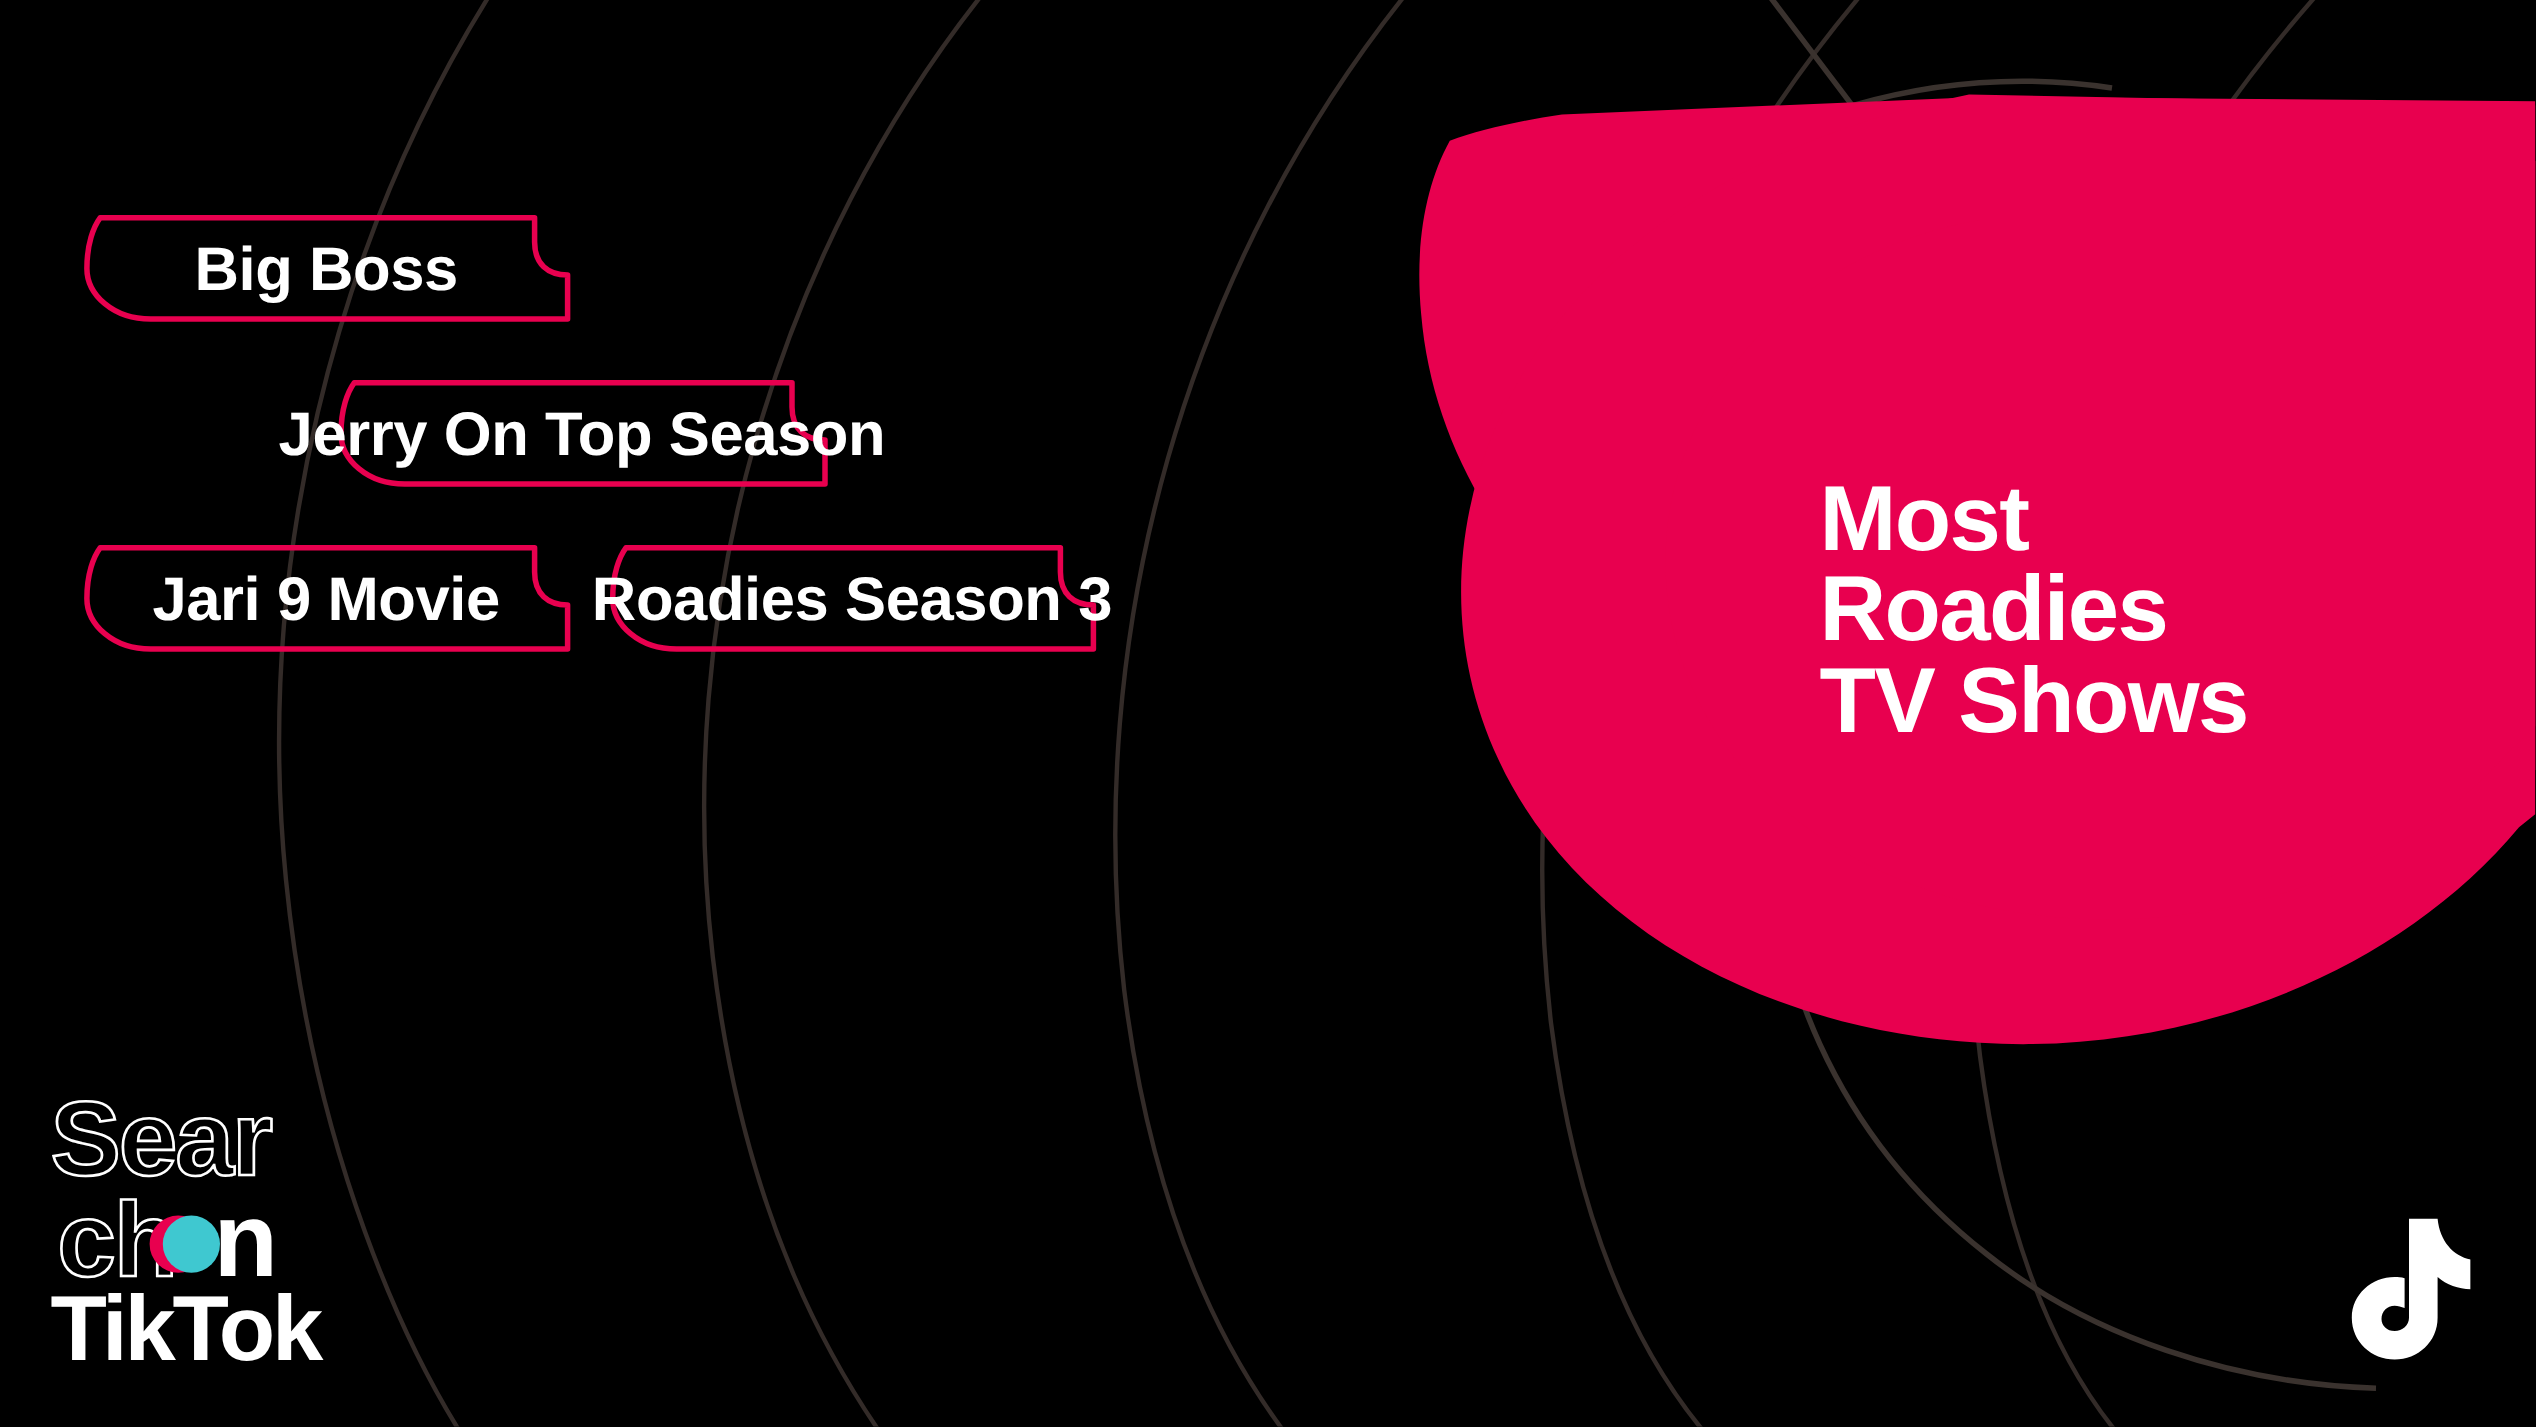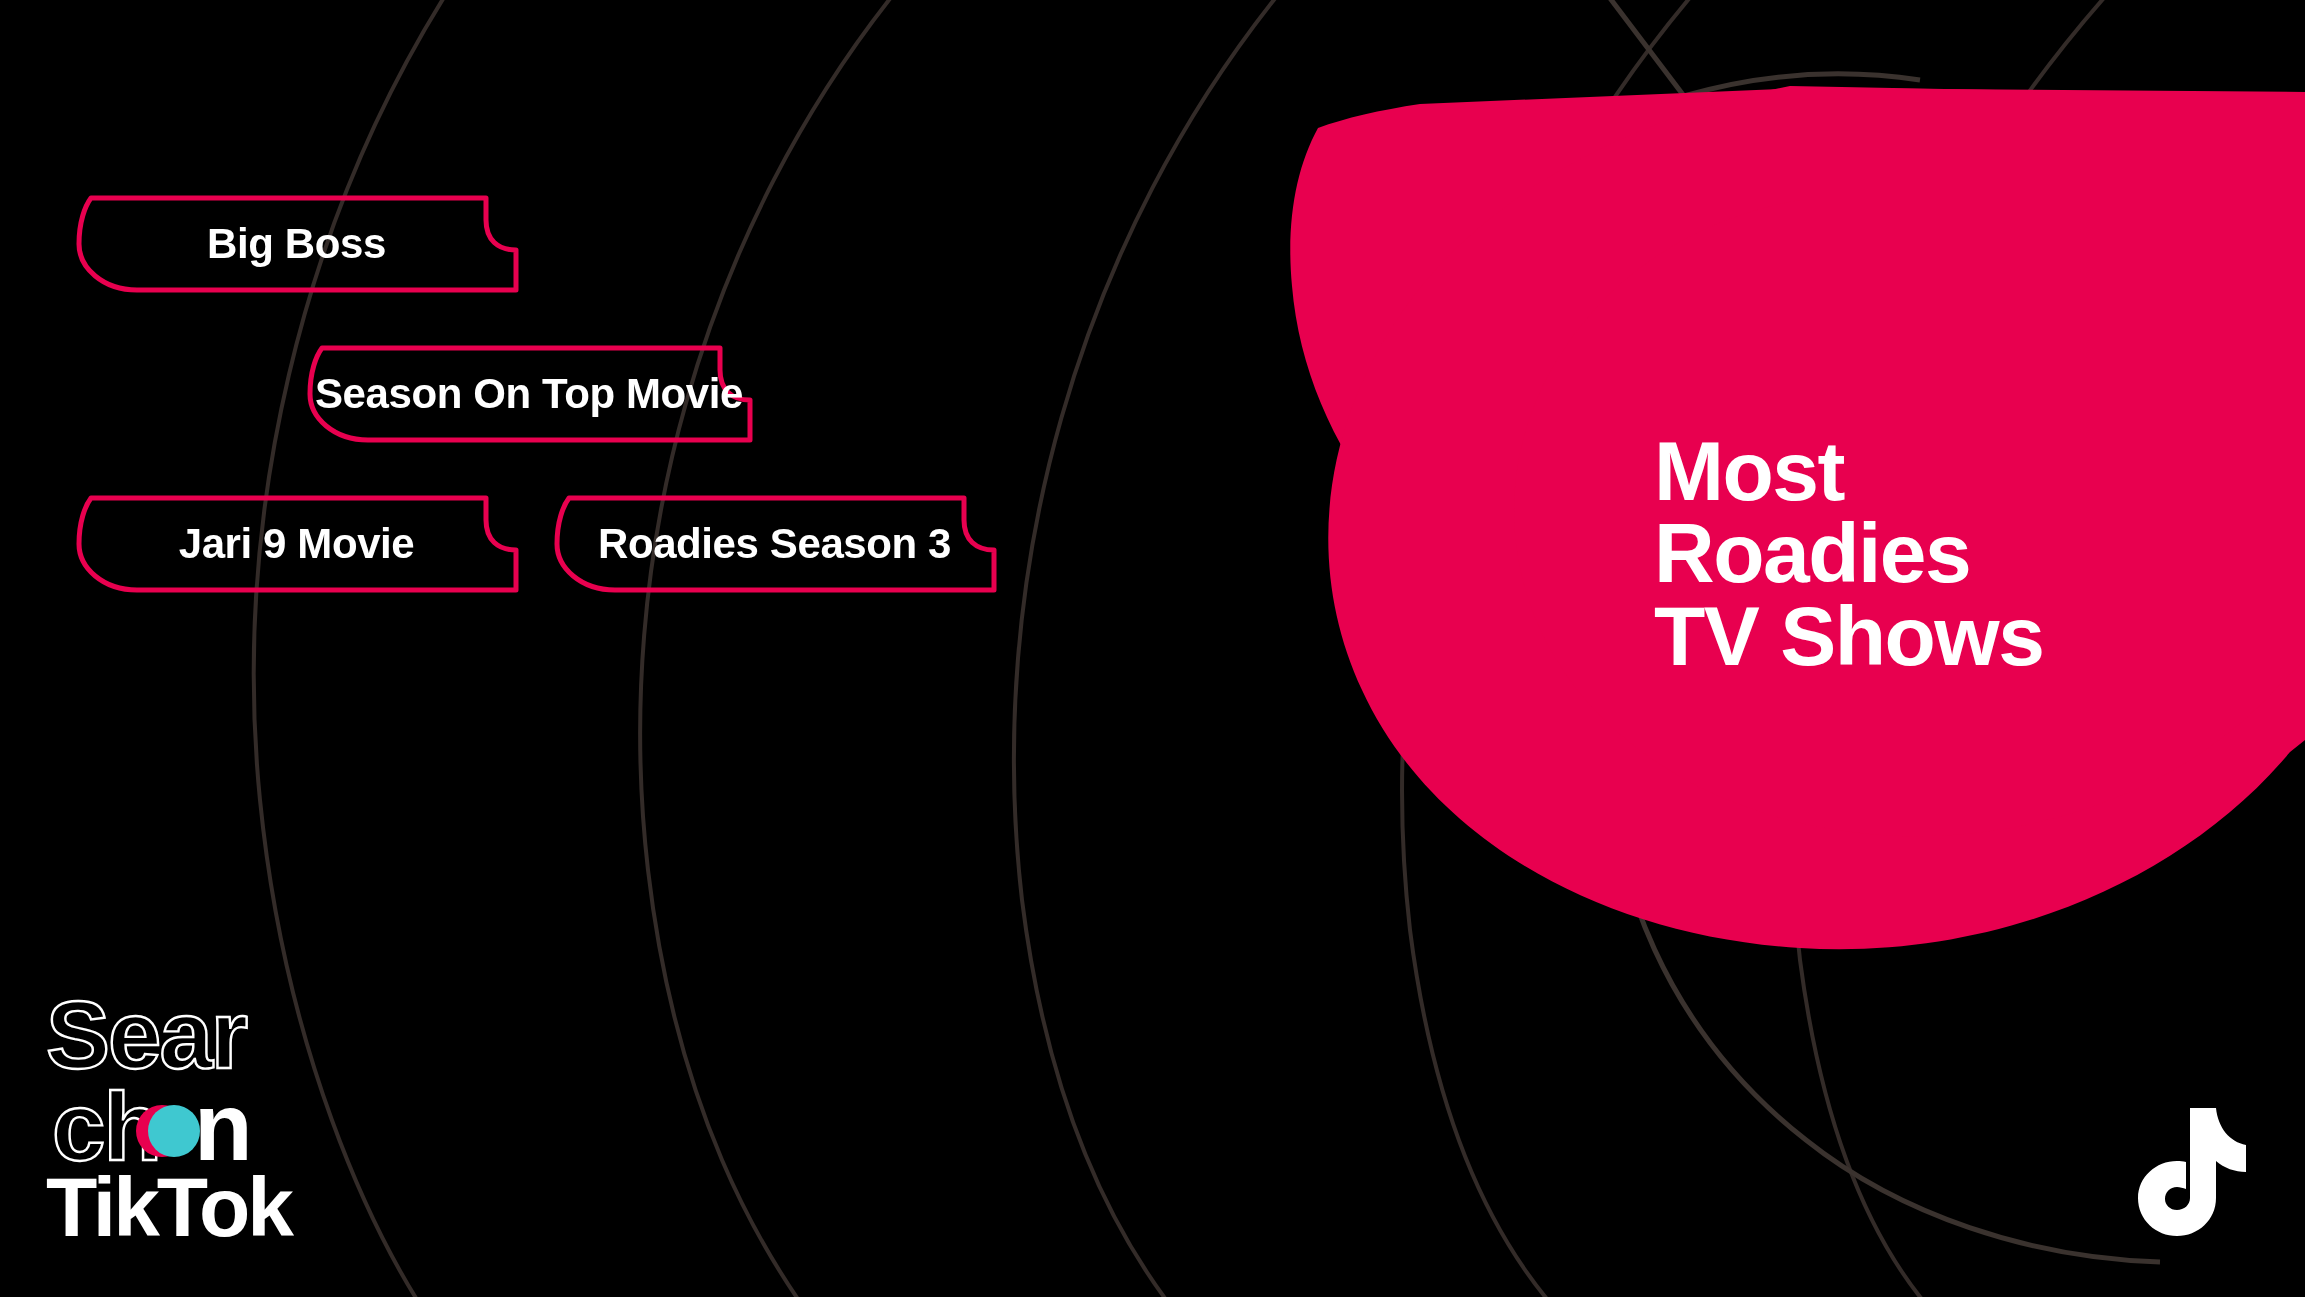--- a/index.html
+++ b/index.html
@@ -62,21 +62,21 @@
     position: absolute;
     left: 0;
     top: 0;
     width: 100%;
     height: 100%;
     display: flex;
     align-items: center;
     justify-content: center;
     color: #ffffff;
     font-weight: 700;
-    font-size: 42px;
+    font-size: 56px;
     letter-spacing: -0.4px;
     white-space: nowrap;
   }
 
   
   #sot-logo {
     position: absolute;
     left: 44px;
     top: 988px;
     width: 280px;
@@ -151,21 +151,21 @@
     </svg>
     <div class="pill-label">Big Boss</div>
   </div>
 
 
   <div class="pill" style="left:306px; top:342px; width:446px; height:104px;">
     <svg width="446" height="104" viewBox="0 0 446 104" xmlns="http://www.w3.org/2000/svg">
       <path d="M 16 6 L 414 6 L 414 28 C 414 48 426 58 444 58 L 444 98 L 62 98
                C 28 98 4 76 4 52 C 4 30 10 14 16 6 Z" fill="none" stroke="#E8004F" stroke-width="5" stroke-linejoin="round"></path>
     </svg>
-    <div class="pill-label">Season On Top Movie</div>
+    <div class="pill-label">Jerry On Top Season</div>
   </div>
 
   <div class="pill" style="left:75px; top:492px; width:443px; height:104px;">
     <svg width="443" height="104" viewBox="0 0 443 104" xmlns="http://www.w3.org/2000/svg">
       <path d="M 16 6 L 411 6 L 411 28 C 411 48 423 58 441 58 L 441 98 L 62 98
                C 28 98 4 76 4 52 C 4 30 10 14 16 6 Z" fill="none" stroke="#E8004F" stroke-width="5" stroke-linejoin="round"></path>
     </svg>
     <div class="pill-label">Jari 9 Movie</div>
   </div>
 

